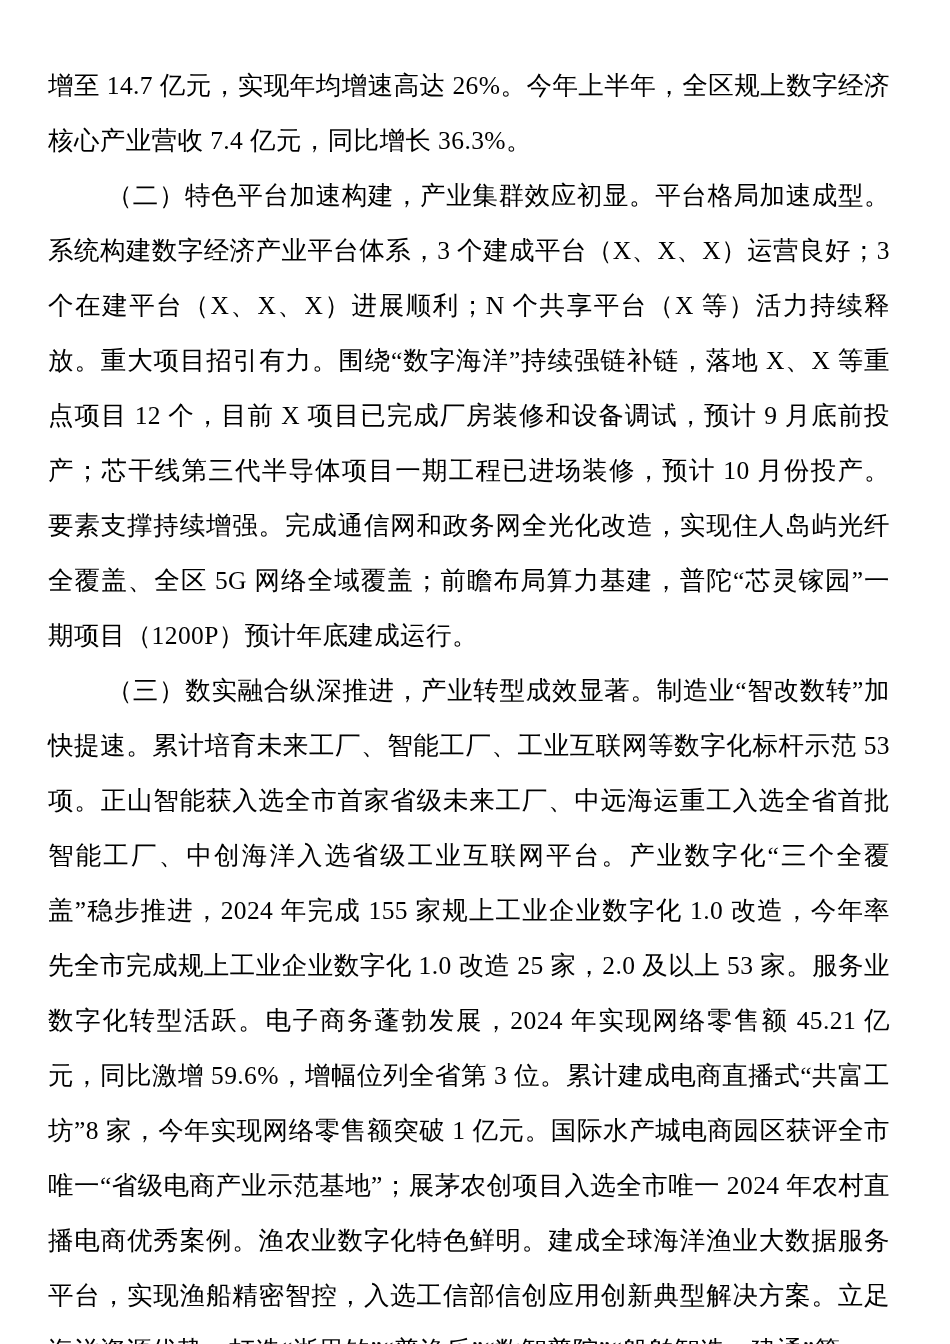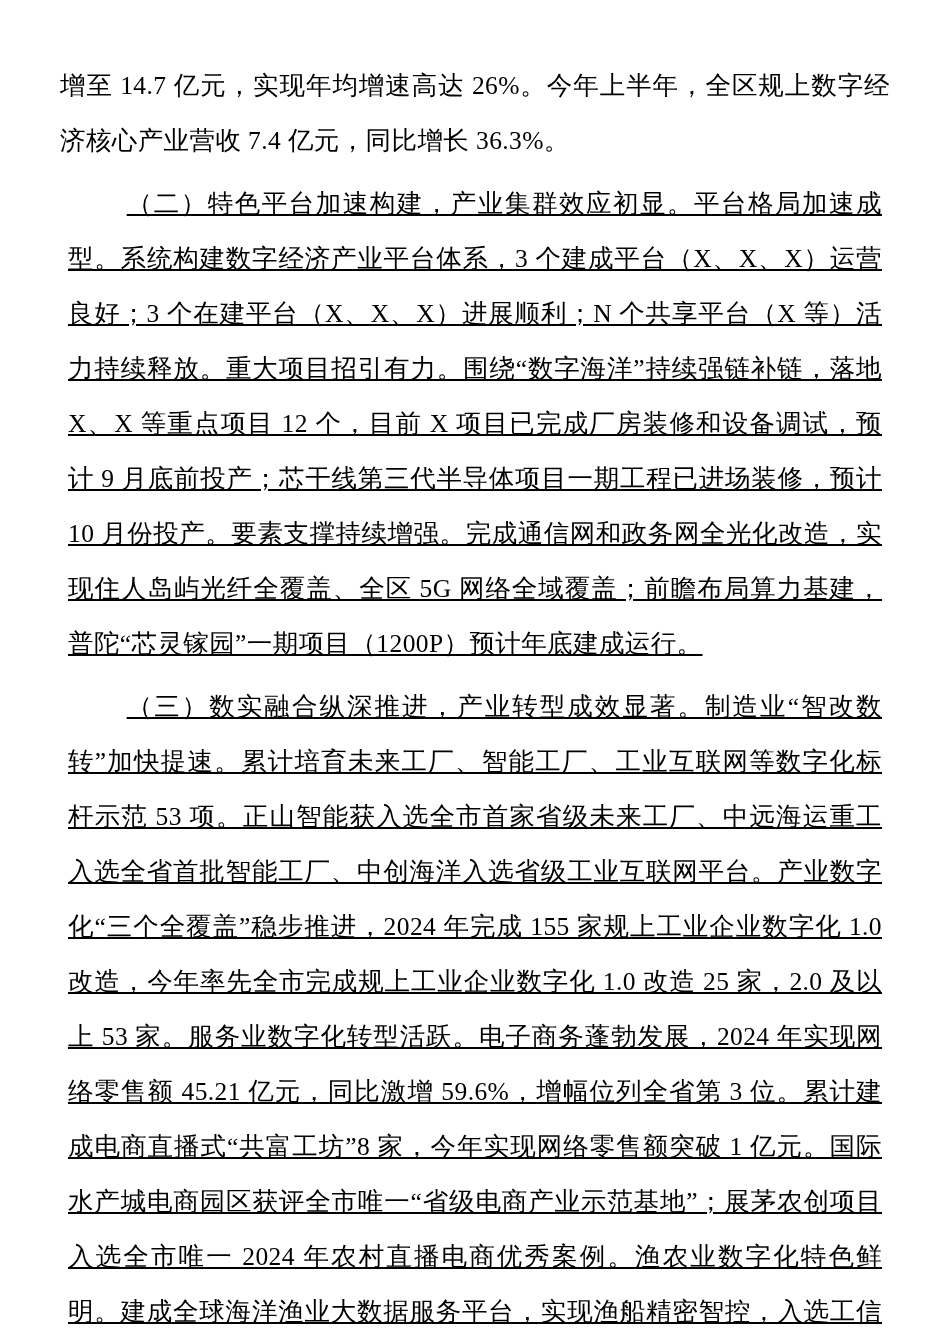--- a/index.html
+++ b/index.html
@@ -9,40 +9,39 @@
   }
   body {
     width: 950px;
     height: 1344px;
     font-family: "Liberation Serif", "DejaVu Serif", serif;
   }
   .page {
     box-sizing: border-box;
     width: 950px;
     height: 1344px;
-    padding: 58px 60px 40px 60px;
+    padding: 58px 60px 40px 48px;
     background: #ffffff;
     position: relative;
   }
   .doc-body {
     font-size: 25.5px;
     line-height: 55px;
     color: #000000;
     text-align: justify;
     text-justify: inter-ideograph;
     letter-spacing: 0.4px;
   }
   p.para {
     margin: 0;
     text-indent: 0;
   }
   p.indent {
-    margin: 8px;
+    margin: 0;
     text-indent: 2.3em;
-    text-decoration: underline;
   }
 </style>
 </head>
 <body>
 
 <div class="page">
   <div class="doc-body">
     <p class="para">增至 14.7 亿元，实现年均增速高达 26%。今年上半年，全区规上数字经济核心产业营收 7.4 亿元，同比增长 36.3%。</p>
     <p class="indent">（二）特色平台加速构建，产业集群效应初显。平台格局加速成型。系统构建数字经济产业平台体系，3 个建成平台（X、X、X）运营良好；3 个在建平台（X、X、X）进展顺利；N 个共享平台（X 等）活力持续释放。重大项目招引有力。围绕“数字海洋”持续强链补链，落地 X、X 等重点项目 12 个，目前 X 项目已完成厂房装修和设备调试，预计 9 月底前投产；芯干线第三代半导体项目一期工程已进场装修，预计 10 月份投产。要素支撑持续增强。完成通信网和政务网全光化改造，实现住人岛屿光纤全覆盖、全区 5G 网络全域覆盖；前瞻布局算力基建，普陀“芯灵镓园”一期项目（1200P）预计年底建成运行。</p>
     <p class="indent">（三）数实融合纵深推进，产业转型成效显著。制造业“智改数转”加快提速。累计培育未来工厂、智能工厂、工业互联网等数字化标杆示范 53 项。正山智能获入选全市首家省级未来工厂、中远海运重工入选全省首批智能工厂、中创海洋入选省级工业互联网平台。产业数字化“三个全覆盖”稳步推进，2024 年完成 155 家规上工业企业数字化 1.0 改造，今年率先全市完成规上工业企业数字化 1.0 改造 25 家，2.0 及以上 53 家。服务业数字化转型活跃。电子商务蓬勃发展，2024 年实现网络零售额 45.21 亿元，同比激增 59.6%，增幅位列全省第 3 位。累计建成电商直播式“共富工坊”8 家，今年实现网络零售额突破 1 亿元。国际水产城电商园区获评全市唯一“省级电商产业示范基地”；展茅农创项目入选全市唯一 2024 年农村直播电商优秀案例。渔农业数字化特色鲜明。建成全球海洋渔业大数据服务平台，实现渔船精密智控，入选工信部信创应用创新典型解决方案。立足海洋资源优势，打造“浙里钓”“普渔乐”“数智普陀”“船舶智造 e 建通”等</p>

